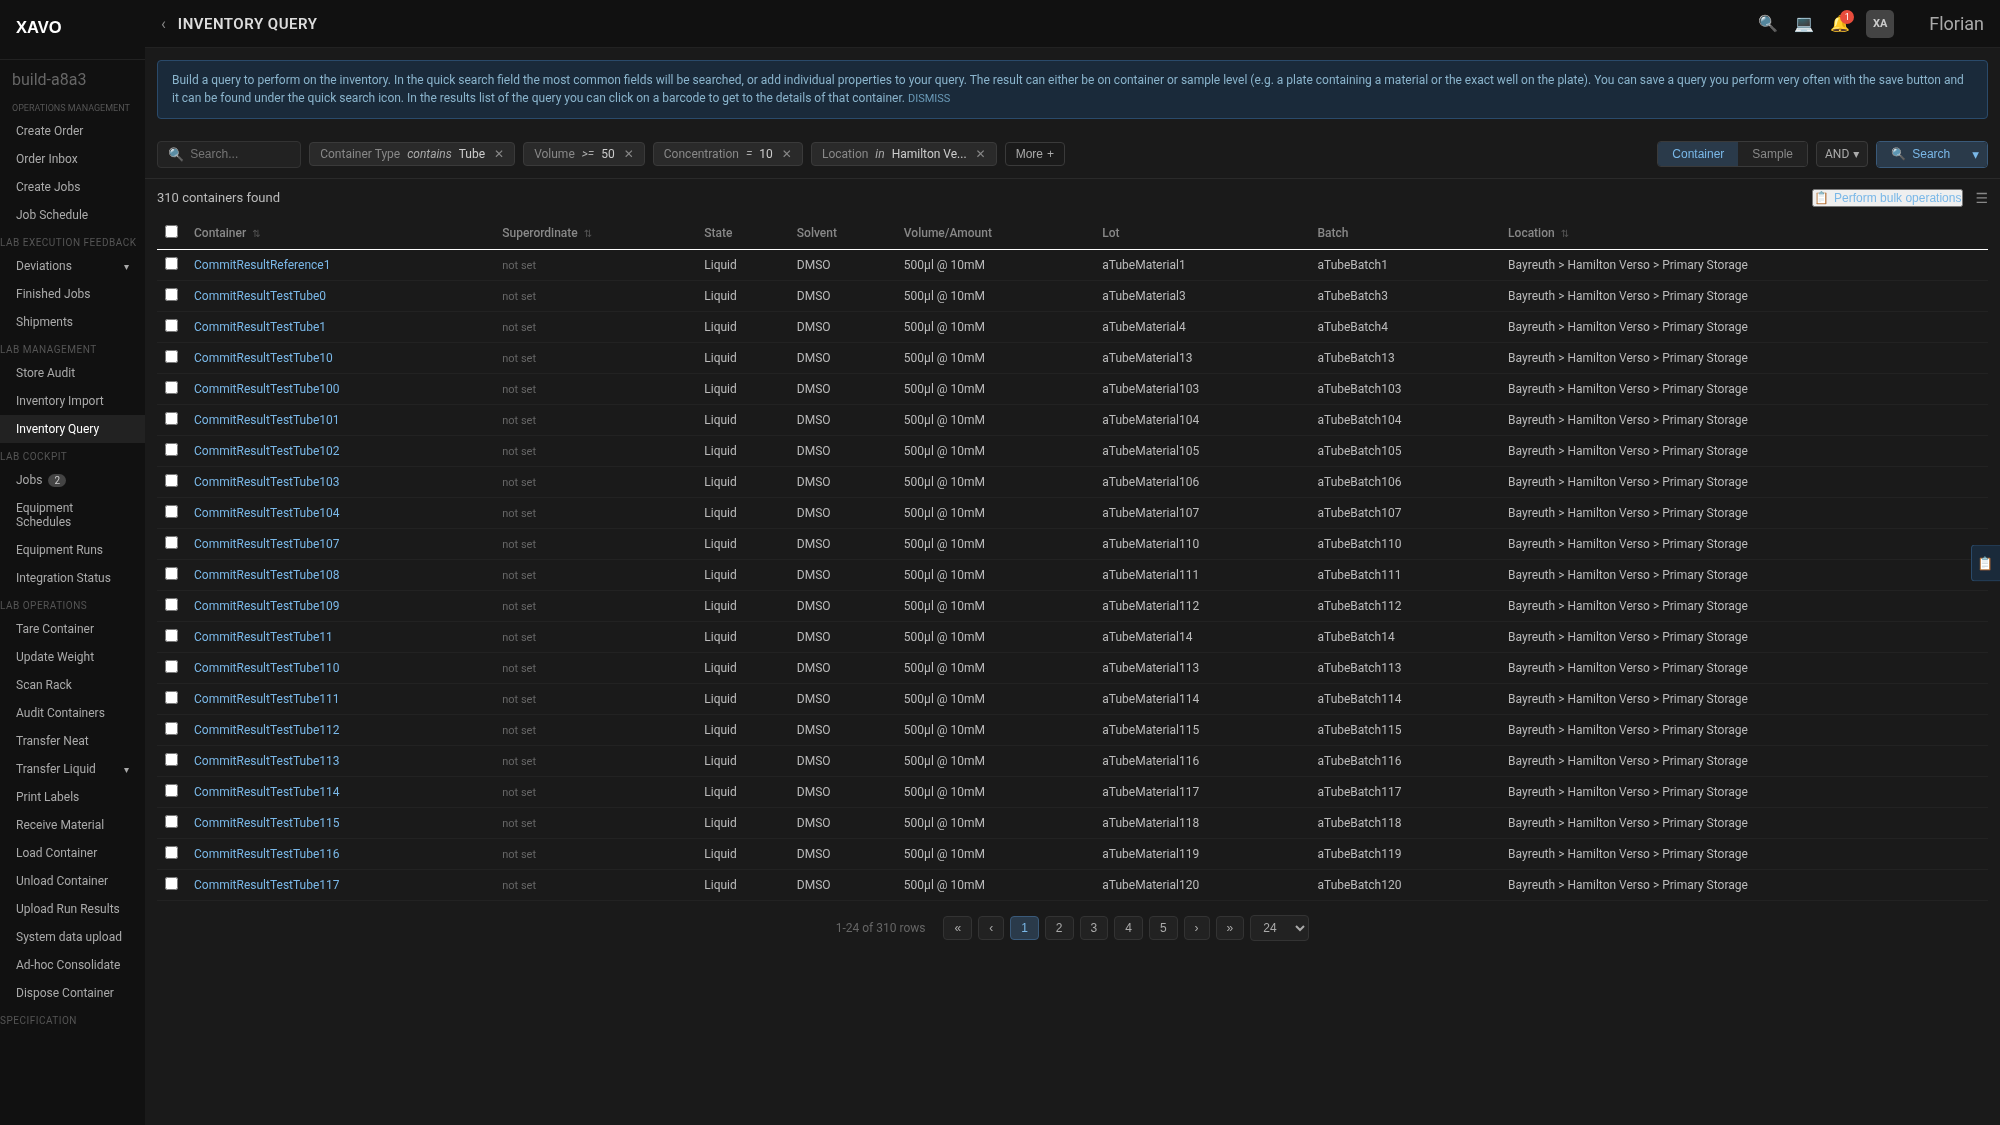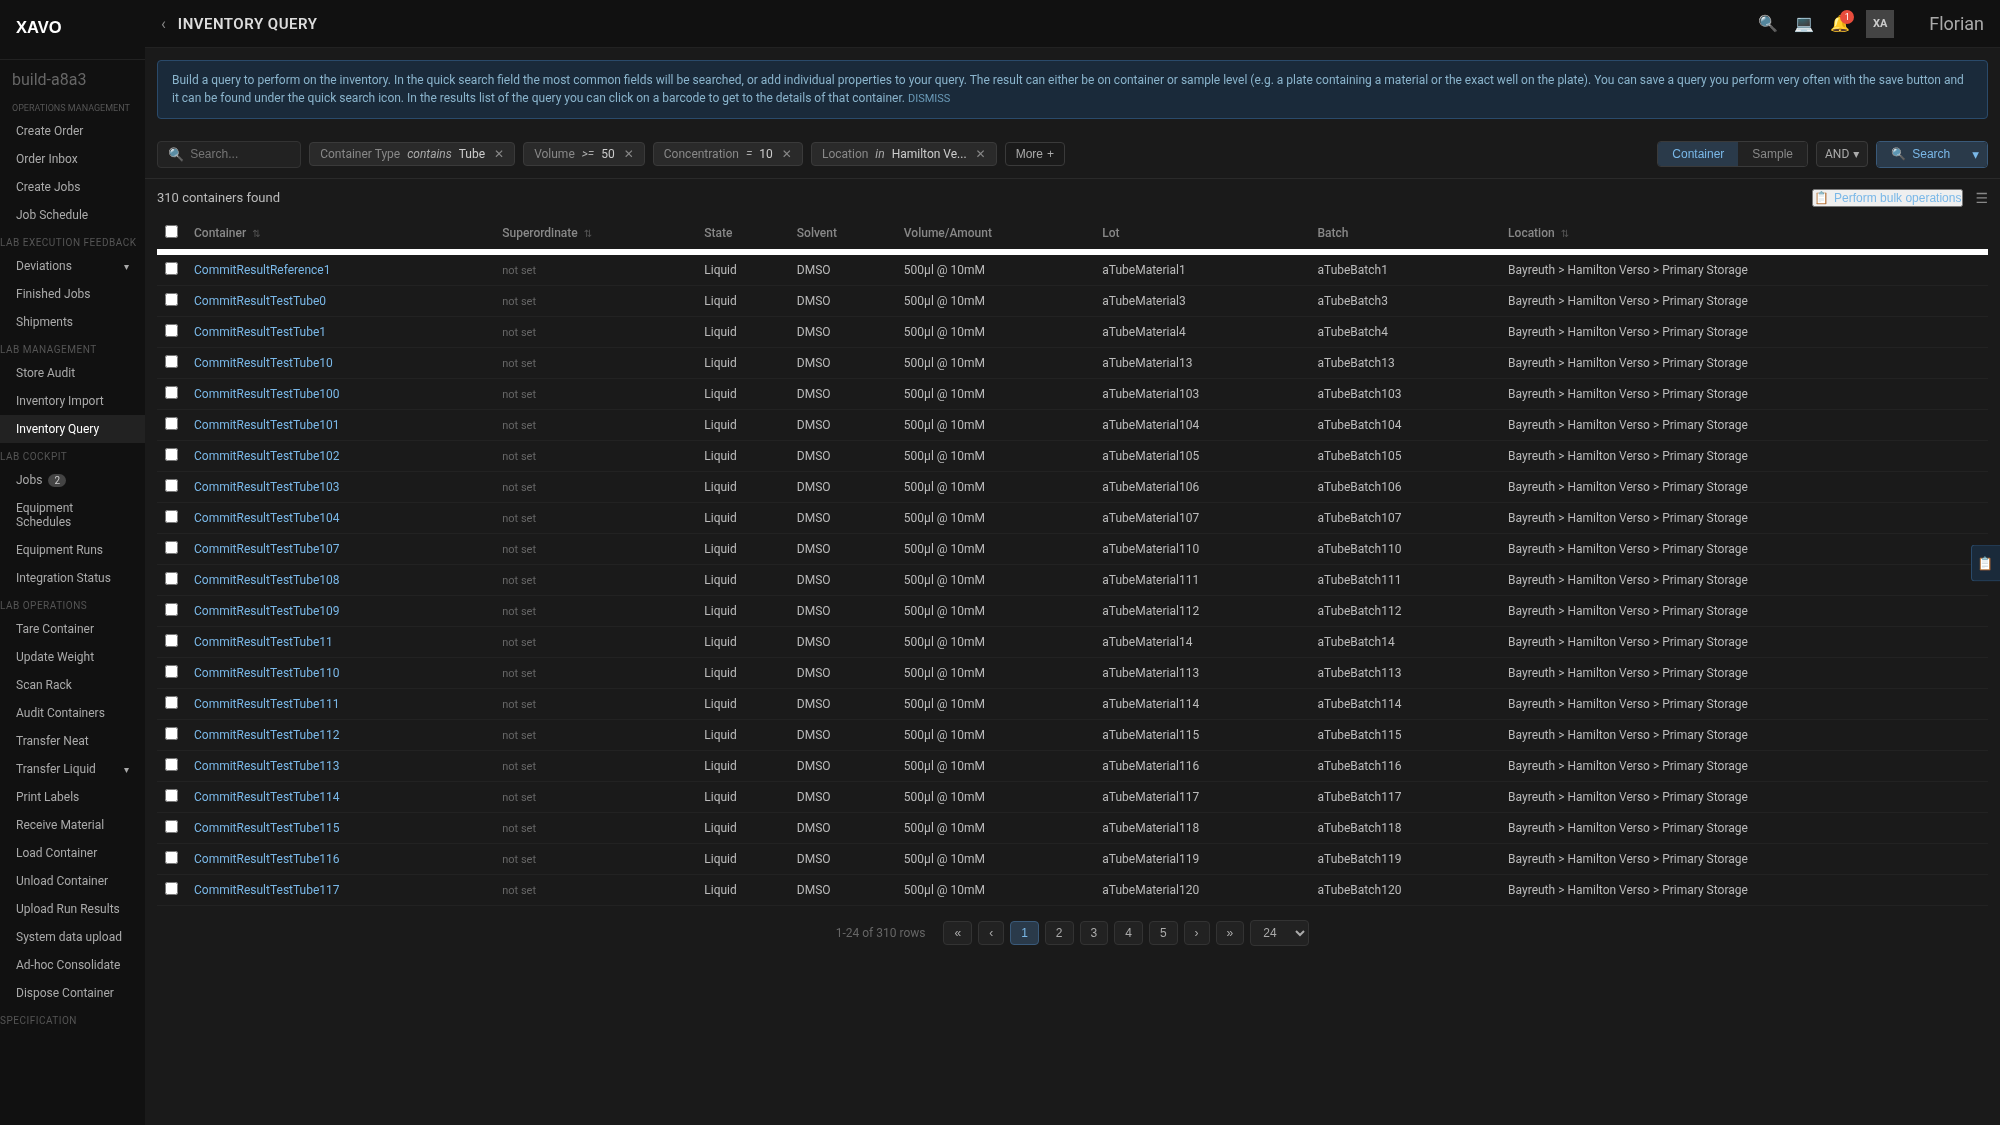--- a/index.html
+++ b/index.html
@@ -18,21 +18,21 @@
 
     
     #main { flex: 1; display: flex; flex-direction: column; overflow: hidden; }
 
     
     #topbar { background: #111; border-bottom: 1px solid #222; height: 48px; display: flex; align-items: center; padding: 0 16px; gap: 12px; flex-shrink: 0; }
     #topbar-back { color: #888; cursor: pointer; font-size: 16px; }
     #topbar-title { color: #ddd; font-size: 15px; font-weight: 600; letter-spacing: 0.5px; flex: 1; }
     #topbar-actions { display: flex; align-items: center; gap: 16px; }
     .topbar-icon { color: #888; cursor: pointer; font-size: 16px; }
-    .topbar-avatar { width: 28px; height: 28px; background: #444; border-radius: 0; display: flex; align-items: center; justify-content: center; font-size: 11px; font-weight: 700; color: #ccc; }
+    .topbar-avatar { width: 28px; height: 28px; background: #444; border-radius: 5px; display: flex; align-items: center; justify-content: center; font-size: 11px; font-weight: 700; color: #ccc; }
     .topbar-username { color: #aaa; font-size: 18px; margin-left: 19px; }
     .topbar-notif { position: relative; }
     .notif-badge { position: absolute; top: -4px; right: -4px; background: #e74c3c; border-radius: 50%; width: 14px; height: 14px; font-size: 9px; color: #fff; display: flex; align-items: center; justify-content: center; }
 
     
     #content { flex: 1; overflow-y: auto; background: #1a1a1a; padding: 0; }
 
     
     #info-banner { background: #1a2a3a; border: 1px solid #2a4a6a; margin: 12px; border-radius: 4px; padding: 10px 14px; font-size: 12px; color: #8ab4cc; line-height: 1.5; position: relative; }
     #info-banner .dismiss { color: #6a9ab8; cursor: pointer; font-size: 11px; text-transform: uppercase; }
@@ -57,21 +57,21 @@
     
     #results-header { padding: 10px 12px; display: flex; align-items: center; justify-content: space-between; }
     #results-count { font-size: 13px; color: #bbb; }
     #results-actions { display: flex; align-items: center; gap: 12px; }
     .bulk-ops-btn { color: #7ab8e8; font-size: 12px; cursor: pointer; display: flex; align-items: center; gap: 5px; }
     .cols-icon { color: #888; cursor: pointer; font-size: 14px; }
 
     
     #table-wrap { overflow-x: auto; padding: 0 12px; }
     table { width: 100%; border-collapse: collapse; font-size: 12px; }
-    thead tr { border-bottom: 6px solid #ffffff; }
+    thead tr { border-bottom: 1px solid #ffffff; }
     thead th { padding: 8px 8px; text-align: left; color: #888; font-weight: 500; white-space: nowrap; cursor: pointer; user-select: none; }
     thead th .sort-icon { font-size: 10px; color: #555; margin-left: 3px; }
     tbody tr { border-bottom: 1px solid #222; }
     tbody td { padding: 7px 8px; color: #bbb; white-space: nowrap; }
     tbody td.link { color: #7ab8e8; cursor: pointer; }
     .state-tag { color: #666; font-size: 11px; }
     .checkbox-cell { width: 24px; }
     .checkbox-cell input { cursor: pointer; accent-color: #7ab8e8; }
 
     

